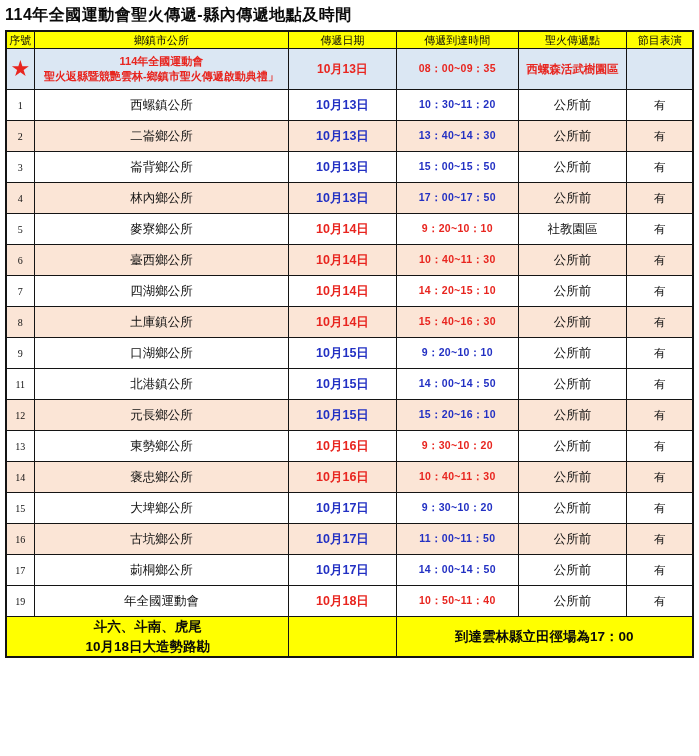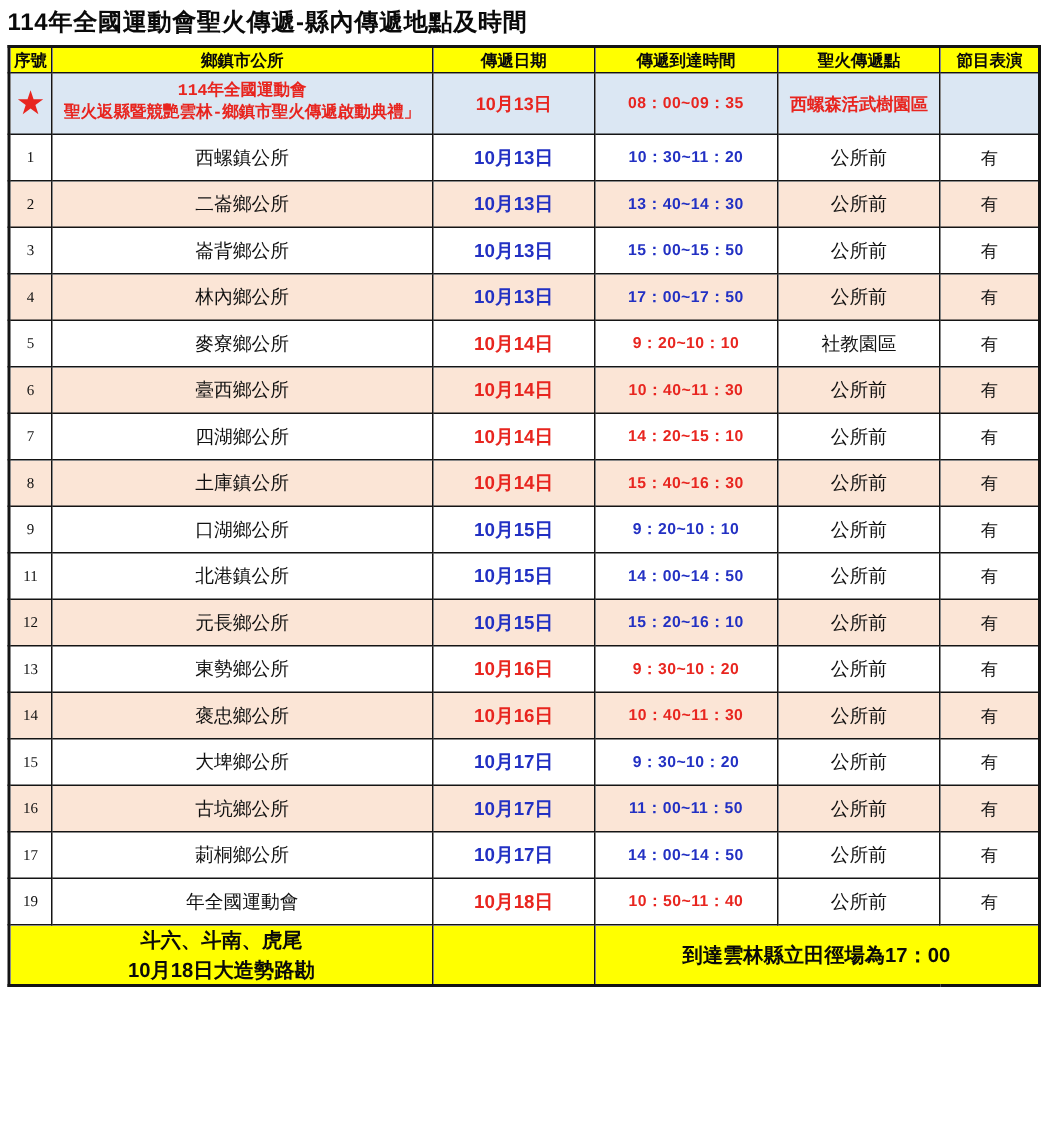--- a/index.html
+++ b/index.html
@@ -16,37 +16,37 @@
   table.sched{
     width:689px;border-collapse:collapse;table-layout:fixed;
     border:2px solid #141414;
   }
   table.sched th, table.sched td{
     border:1px solid #141414;text-align:center;vertical-align:middle;
     padding:0;overflow:hidden;
   }
   
   tr.header-row th{
-    background:#ffff00;font-weight:bold;font-size:11px;height:16px;color:#0a0a0a;
+    background:#ffff00;font-weight:normal;font-size:11px;height:16px;color:#0a0a0a;
   }
   
   tr.star-row td{background:#dbe7f3;height:40px;}
   .star-glyph{color:#e8251f;font-size:22px;line-height:1;}
   .office-l1,.office-l2{color:#e8251f;font-weight:bold;font-size:11px;line-height:1.4;}
   tr.star-row .date-cell,tr.star-row .time-cell,tr.star-row .loc-cell{
     color:#e8251f;font-weight:bold;
   }
   tr.star-row .time-cell{font-size:10.5px;}
   tr.star-row .date-cell{font-size:12px;}
   tr.star-row .loc-cell{font-size:11.5px;}
   
   tr.data-row{height:31px;}
   tr.data-row.alt td{background:#fbe5d6;}
   .serial-cell{font-size:10px;font-family:"Liberation Serif","DejaVu Serif",serif;}
-  .office-cell{font-size:12.5px;font-family:Liberation Mono, monospace;}
+  .office-cell{font-size:12.5px;}
   .date-cell{font-weight:bold;font-size:12.5px;}
   .time-cell{font-weight:bold;font-size:10.5px;letter-spacing:.3px;}
   .loc-cell{font-size:12.5px;margin-left:8px;}
   .perf-cell{font-size:11.5px;}
   .c-blue{color:#2230c3;}
   .c-red{color:#e8251f;}
   
   tr.footer-row td{
     background:#ffff00;font-weight:bold;font-size:13.5px;height:38px;color:#0a0a0a;
   }

